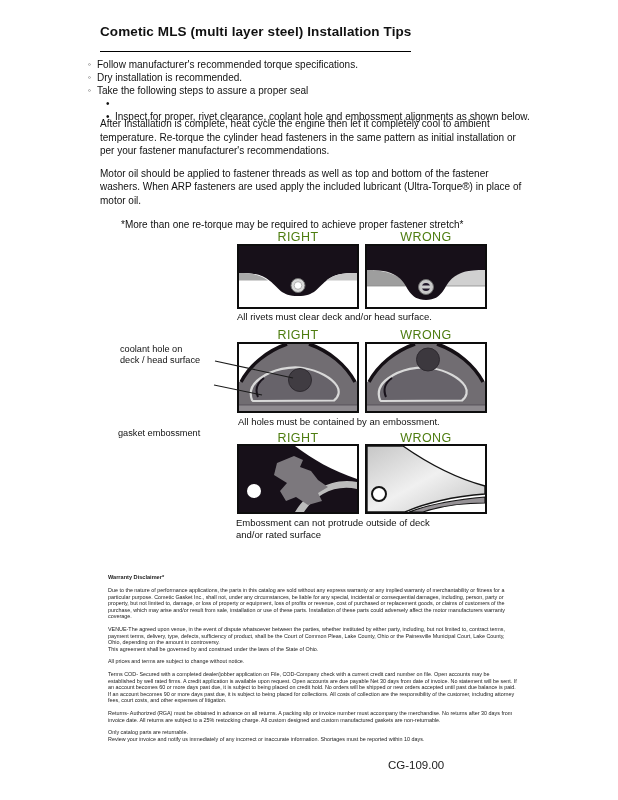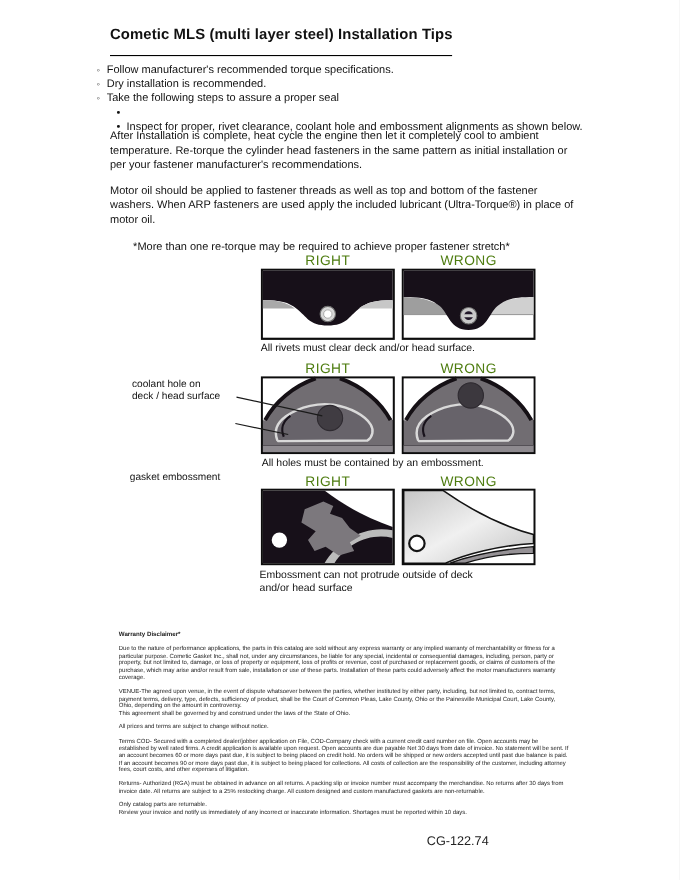--- a/index.html
+++ b/index.html
@@ -179,29 +179,29 @@
       </defs>
       <rect x="2" y="2" width="118" height="66" fill="#ffffff"></rect>
       <path d="M2,2 L38,2 C68,23 94,35 120,42 L120,50 C88,52 58,60 40,68 L2,68 Z" fill="url(#gradR3W)" stroke="#141414" stroke-width="1.4"></path>
       <path d="M120,53 C86,56 60,62 44,68 L58,68 C76,62 98,59 120,59 Z" fill="#969296" stroke="#141414" stroke-width="1.2"></path>
       <circle cx="14" cy="50" r="7" fill="#ffffff" stroke="#141414" stroke-width="2"></circle>
       <rect x="1" y="1" width="120" height="68" fill="none" stroke="#0d0d0d" stroke-width="2"></rect>
     </svg>
   </div>
 
   <div class="caption" style="left:236px;top:517px;width:250px;">Embossment can not protrude outside of deck
-and/or head surface</div>
+and/or rated surface</div>
 
   <div id="legal-block">
     <div class="legal-heading">Warranty Disclaimer*</div>
     <p class="legal-para">Due to the nature of performance applications, the parts in this catalog are sold without any express warranty or any implied warranty of merchantability or fitness for a particular purpose.  Cometic Gasket Inc., shall not, under any circumstances, be liable for any special, incidental or consequential damages, including, person, party or property, but not limited to, damage, or loss of property or equipment, loss of profits or revenue, cost of purchased or replacement goods, or claims of customers of the purchase, which may arise and/or result from sale, installation or use of these parts.  Installation of these parts could adversely affect the motor manufacturers warranty coverage.</p>
     <p class="legal-para">VENUE-The agreed upon venue, in the event of dispute whatsoever between the parties, whether instituted by either party, including, but not limited to, contract terms, payment terms, delivery, type, defects, sufficiency of product, shall be the Court of Common Pleas, Lake County, Ohio or the Painesville Municipal Court, Lake County, Ohio, depending on the amount in controversy.
 This agreement shall be governed by and construed under the laws of the State of Ohio.</p>
     <p class="legal-para">All prices and terms are subject to change without notice.</p>
     <p class="legal-para">Terms COD- Secured with a completed dealer/jobber application on File, COD-Company check with a current credit card number on file.  Open accounts may be established by well rated firms.  A credit application is available upon request.  Open accounts are due payable Net 30 days from date of invoice.  No statement will be sent.  If an account becomes 60 or more days past due, it is subject to being placed on credit hold.  No orders will be shipped or new orders accepted until past due balance is paid.  If an account becomes 90 or more days past due, it is subject to being placed for collections.  All costs of collection are the responsibility of the customer, including attorney fees, court costs, and other expenses of litigation.</p>
     <p class="legal-para">Returns- Authorized (RGA) must be obtained in advance on all returns.  A packing slip or invoice number must accompany the merchandise.  No returns after 30 days from invoice date.  All returns are subject to a 25% restocking charge.  All custom designed and custom manufactured gaskets are non-returnable.</p>
     <p class="legal-para">Only catalog parts are returnable.
 Review your invoice and notify us immediately of any incorrect or inaccurate information.  Shortages must be reported within 10 days.</p>
   </div>
 
-  <div id="page-code">CG-122.74</div>
+  <div id="page-code">CG-109.00</div>
 
 </div>
 
 </body></html>

